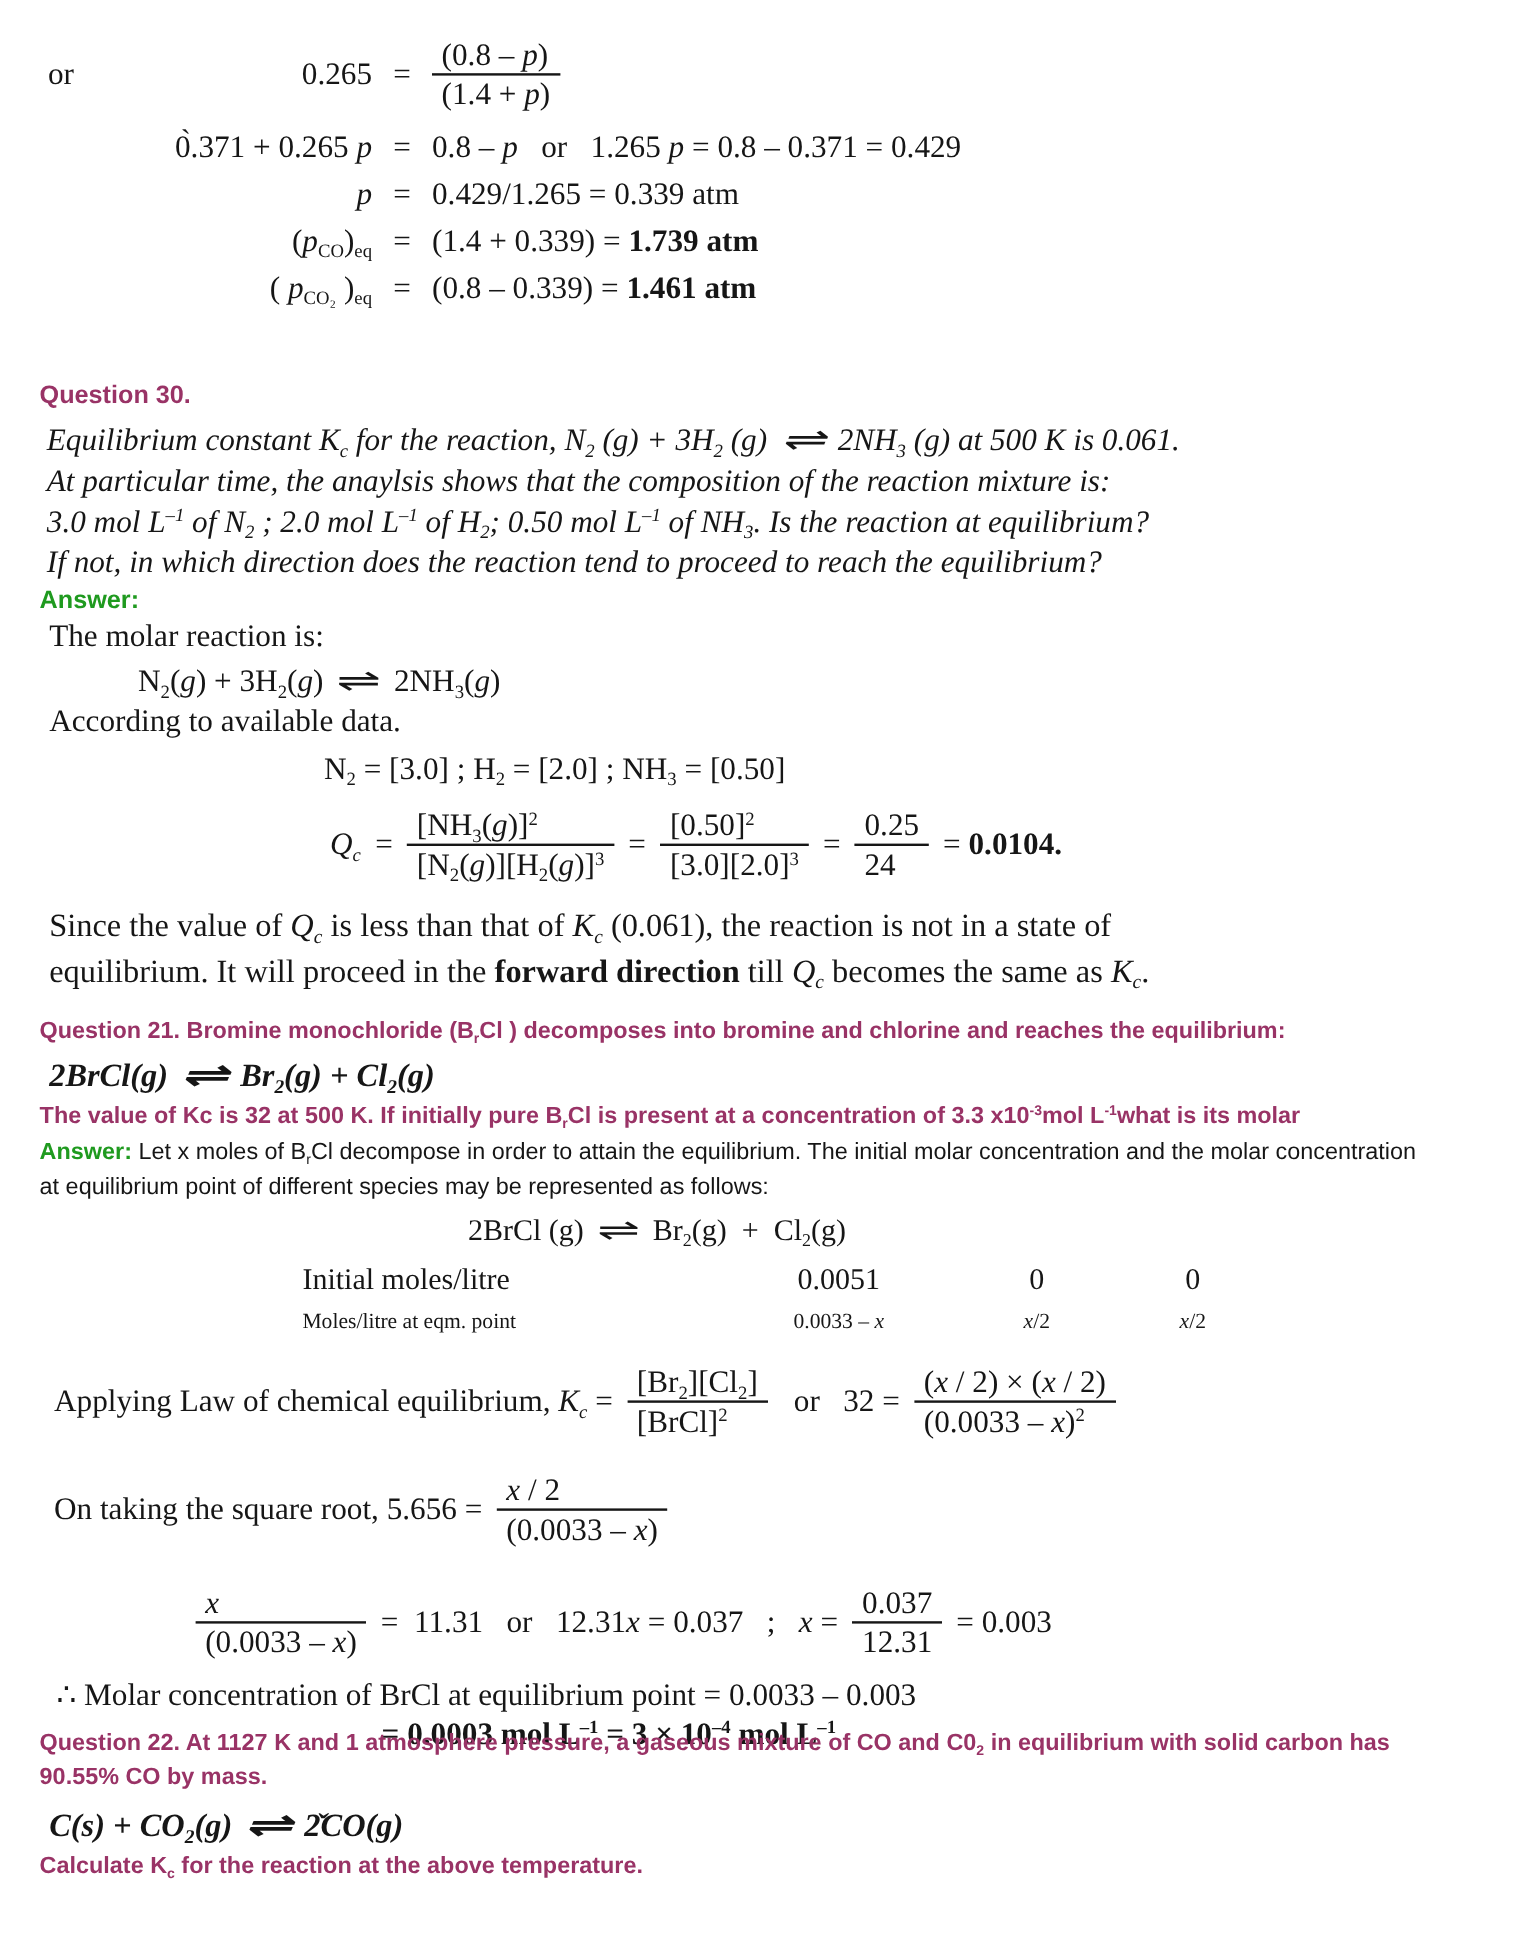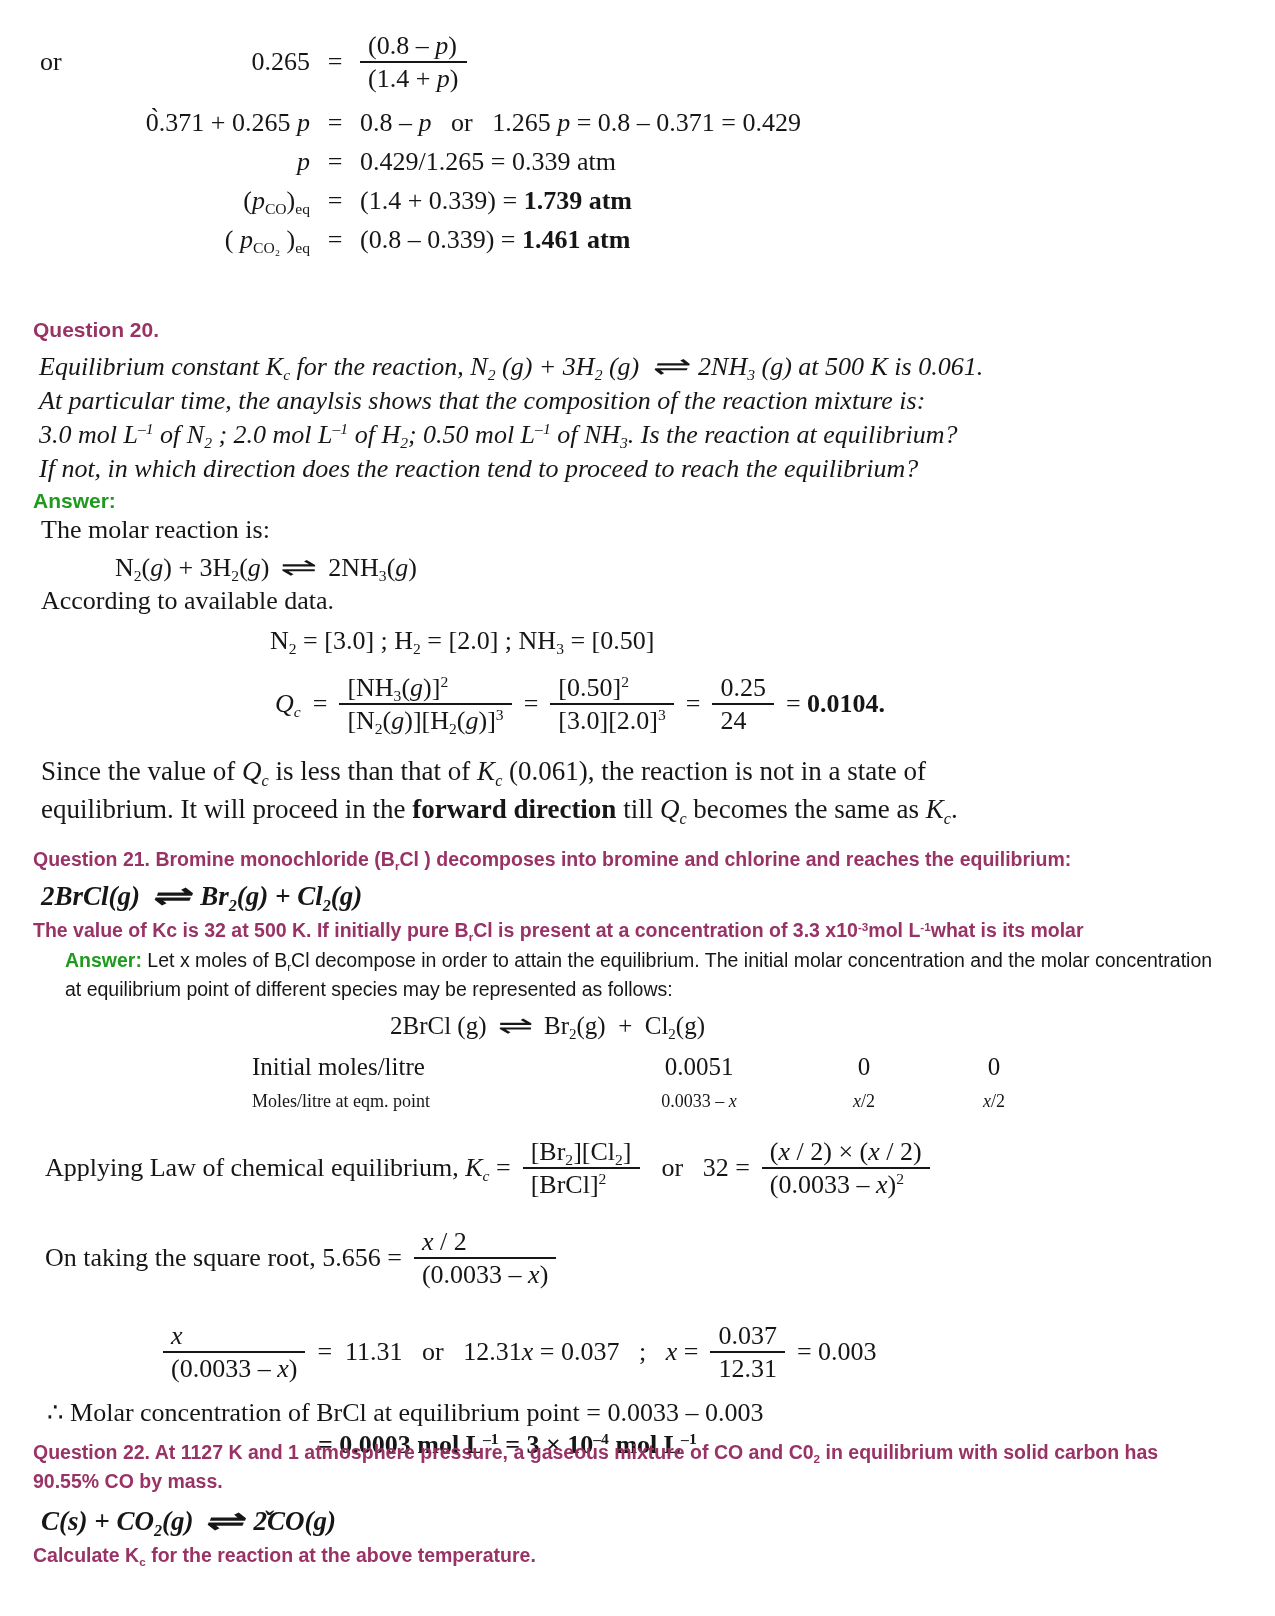--- a/index.html
+++ b/index.html
@@ -8,21 +8,21 @@
     --ink:#161616;
   }
   html,body{margin:0;padding:0;background:#ffffff;}
   .page{
     position:relative;width:1275px;height:1616px;background:#ffffff;
     overflow:hidden;color:var(--ink);
     font-family:"Liberation Serif",serif;font-size:26px;
   }
   sub{font-size:60%;vertical-align:-0.35em;line-height:0;}
   sup{font-size:60%;vertical-align:0.55em;line-height:0;}
-  .sans{font-family:"Liberation Sans",sans-serif;margin-left:32px;}
+  .sans{font-family:"Liberation Sans",sans-serif;}
   .qtext{color:var(--q-color);font-family:"Liberation Sans",sans-serif;font-weight:bold;font-size:19.5px;line-height:1.5;}
   .alabel{color:var(--a-color);font-family:"Liberation Sans",sans-serif;font-weight:bold;}
   .arr{display:inline-block;transform:scaleX(1.7);margin:0 12px;}
   .frac{display:inline-block;vertical-align:middle;text-align:left;line-height:1.12;}
   .frac .num{display:block;padding:1px 8px;}
   .frac .den{display:block;border-top:2px solid var(--ink);padding:1px 8px;}
   .erow{display:flex;align-items:center;margin-bottom:9px;}
   .or-cell{width:62px;text-align:left;}
   .el{width:208px;text-align:right;white-space:nowrap;}
   .el2{width:270px;text-align:right;white-space:nowrap;}
@@ -74,21 +74,21 @@
       <span class="er">(1.4 + 0.339) = <b>1.739 atm</b></span>
     </div>
     <div class="erow" style="margin-top:6px;">
       <span class="el2">( <i>p</i><sub>CO₂</sub> )<sub>eq</sub></span>
       <span class="ee">=</span>
       <span class="er">(0.8 – 0.339) = <b>1.461 atm</b></span>
     </div>
   </div>
 
   <div class="abs" id="q20">
-    <div class="qtext" style="font-size:21px;">Question 20.</div>
+    <div class="qtext" style="font-size:21px;">Question 30.</div>
     <div class="qitalic">
       <div>Equilibrium constant K<sub>c</sub> for the reaction, N<sub>2</sub> (g) + 3H<sub>2</sub> (g) <span class="arr">⇌</span> 2NH<sub>3</sub> (g) at 500 K is 0.061.</div>
       <div>At particular time, the anaylsis shows that the composition of the reaction mixture is:</div>
       <div>3.0 mol L<sup>–1</sup> of N<sub>2</sub> ; 2.0 mol L<sup>–1</sup> of H<sub>2</sub>; 0.50 mol L<sup>–1</sup> of NH<sub>3</sub>. Is the reaction at equilibrium?</div>
       <div>If not, in which direction  does the reaction tend to proceed to reach the equilibrium?</div>
     </div>
     <div class="alabel" style="font-size:21px;margin-top:2px;">Answer:</div>
     <div class="serifline">The molar reaction is:</div>
     <div class="serifline" style="margin-left:82px;margin-top:4px;">N<sub>2</sub>(<i>g</i>) + 3H<sub>2</sub>(<i>g</i>) <span class="arr">⇌</span> 2NH<sub>3</sub>(<i>g</i>)</div>
     <div class="serifline">According to available data.</div>

